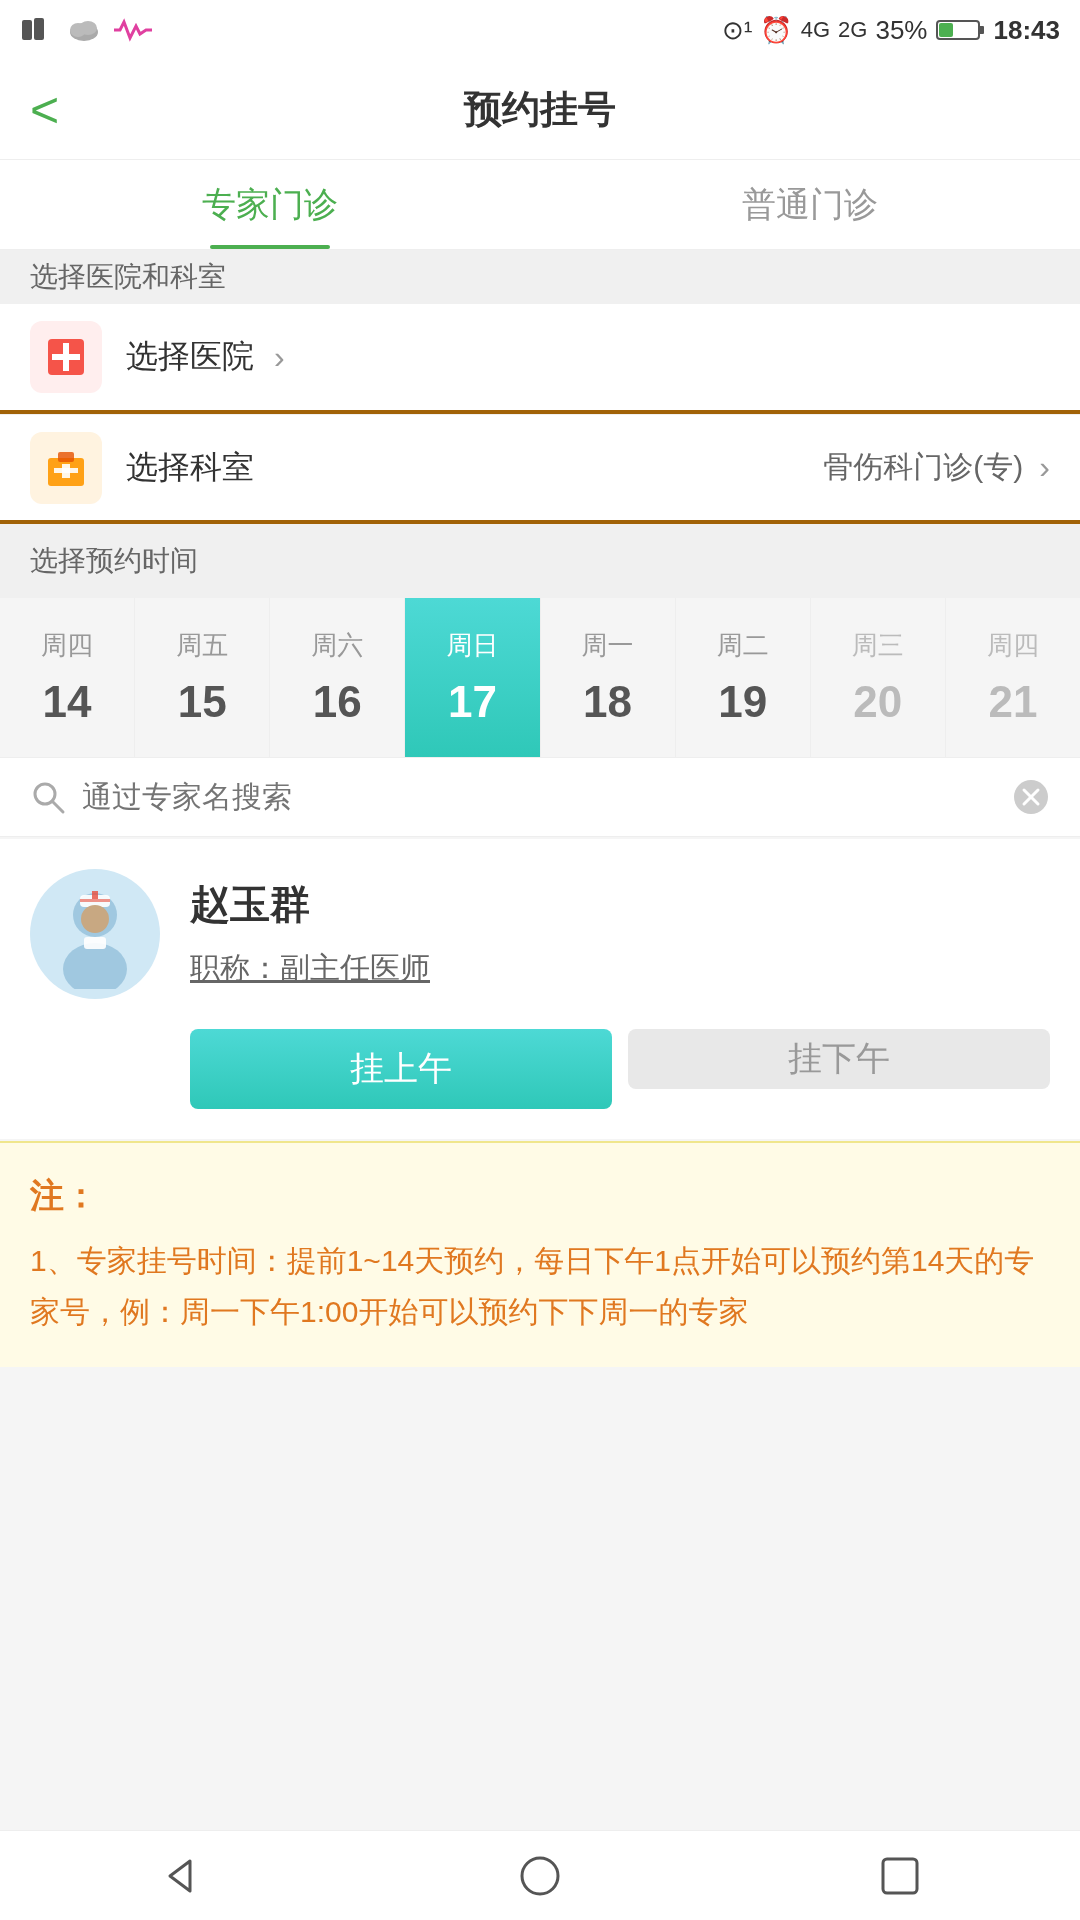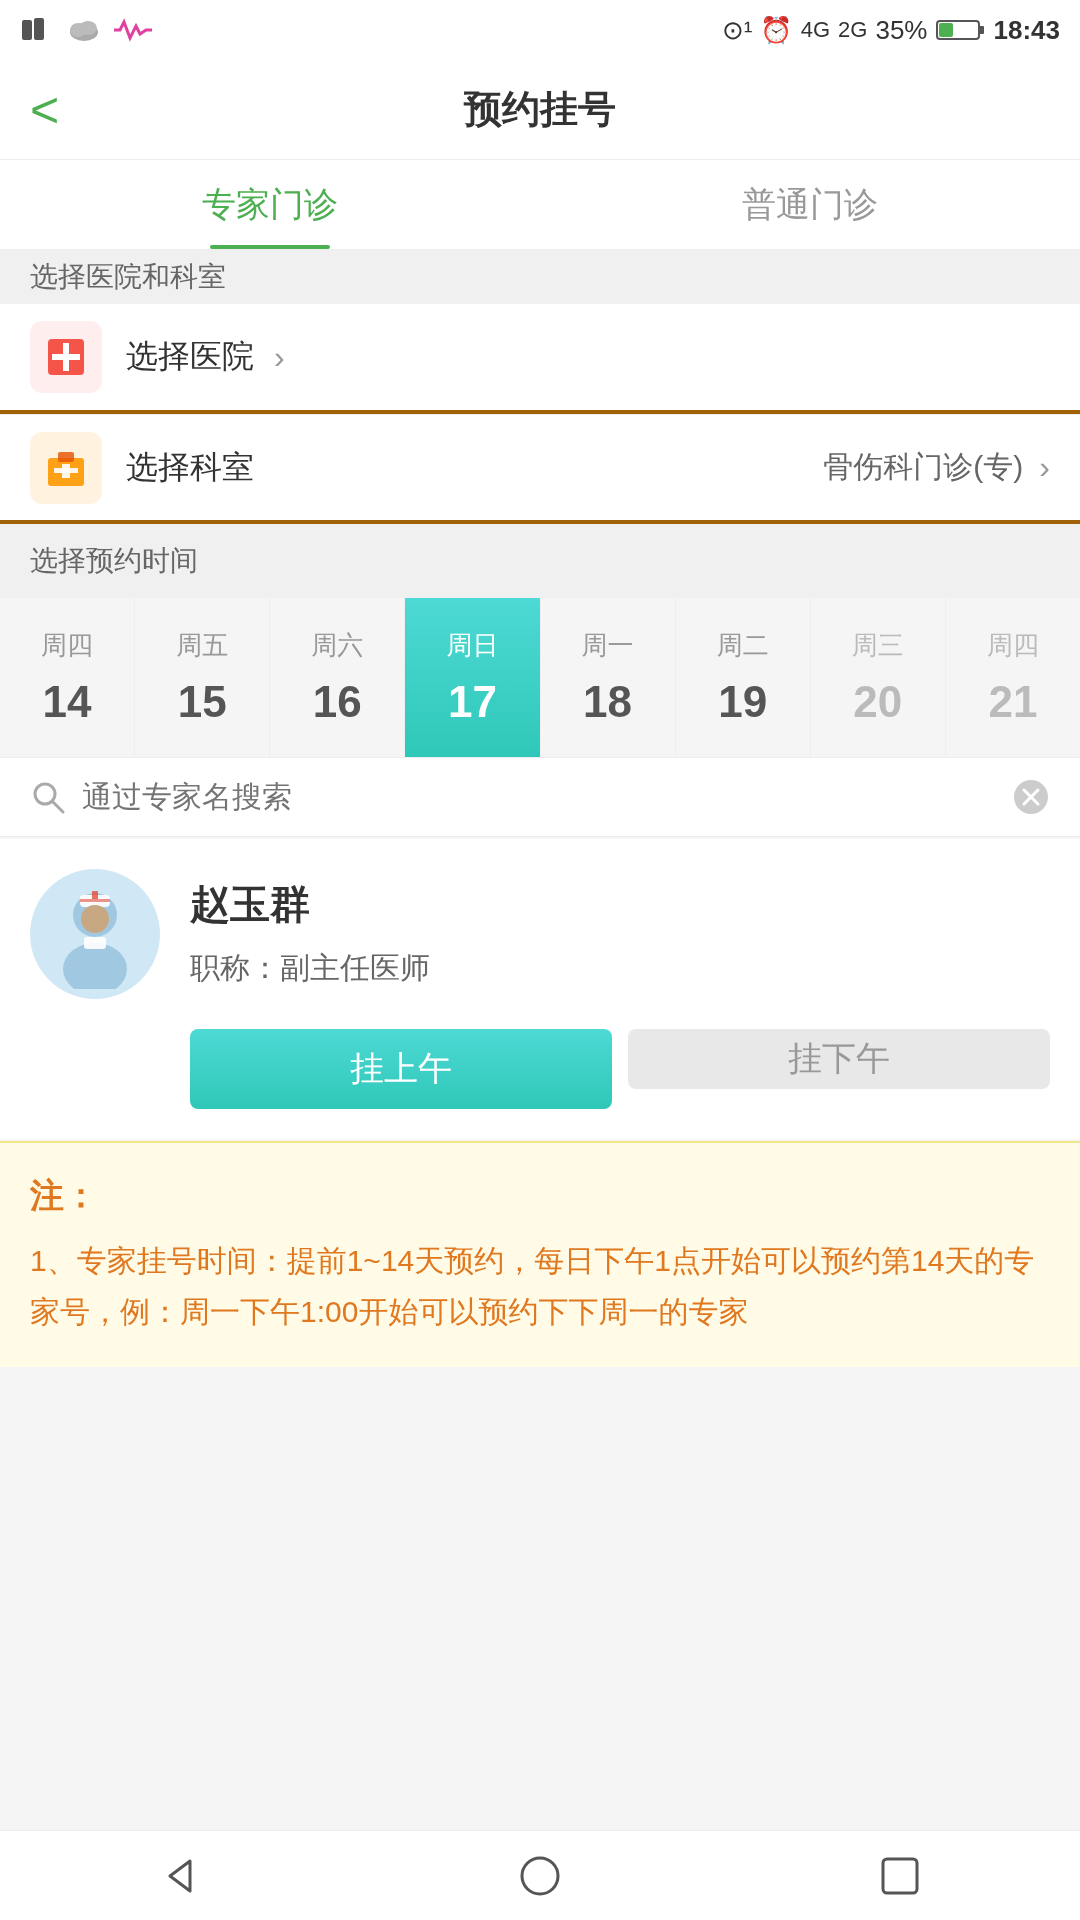--- a/index.html
+++ b/index.html
@@ -253,20 +253,21 @@
     .doctor-name {
       font-size: 40px;
       font-weight: bold;
       color: #333;
       margin-bottom: 16px;
     }
     .doctor-title {
       font-size: 30px;
       color: #666;
       margin-bottom: 10px;
+      text-decoration: underline;
     }
     .doctor-dept {
       font-size: 30px;
       color: #666;
     }
     .doctor-actions {
       display: flex;
       gap: 16px;
       margin-left: 160px;
     }

